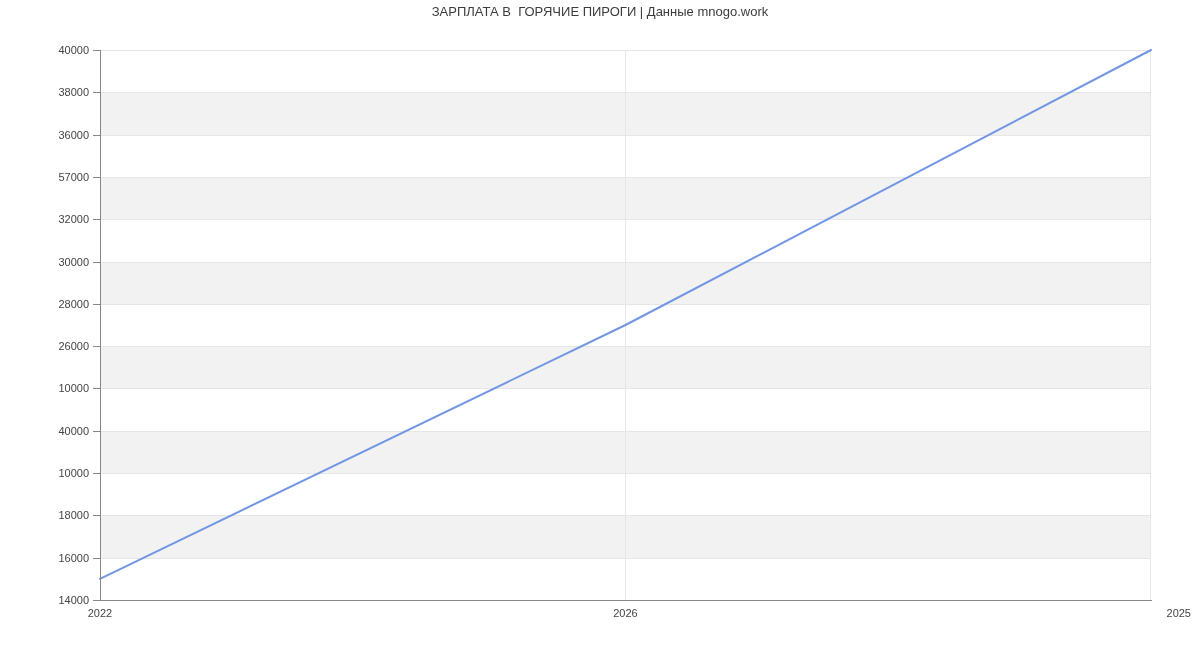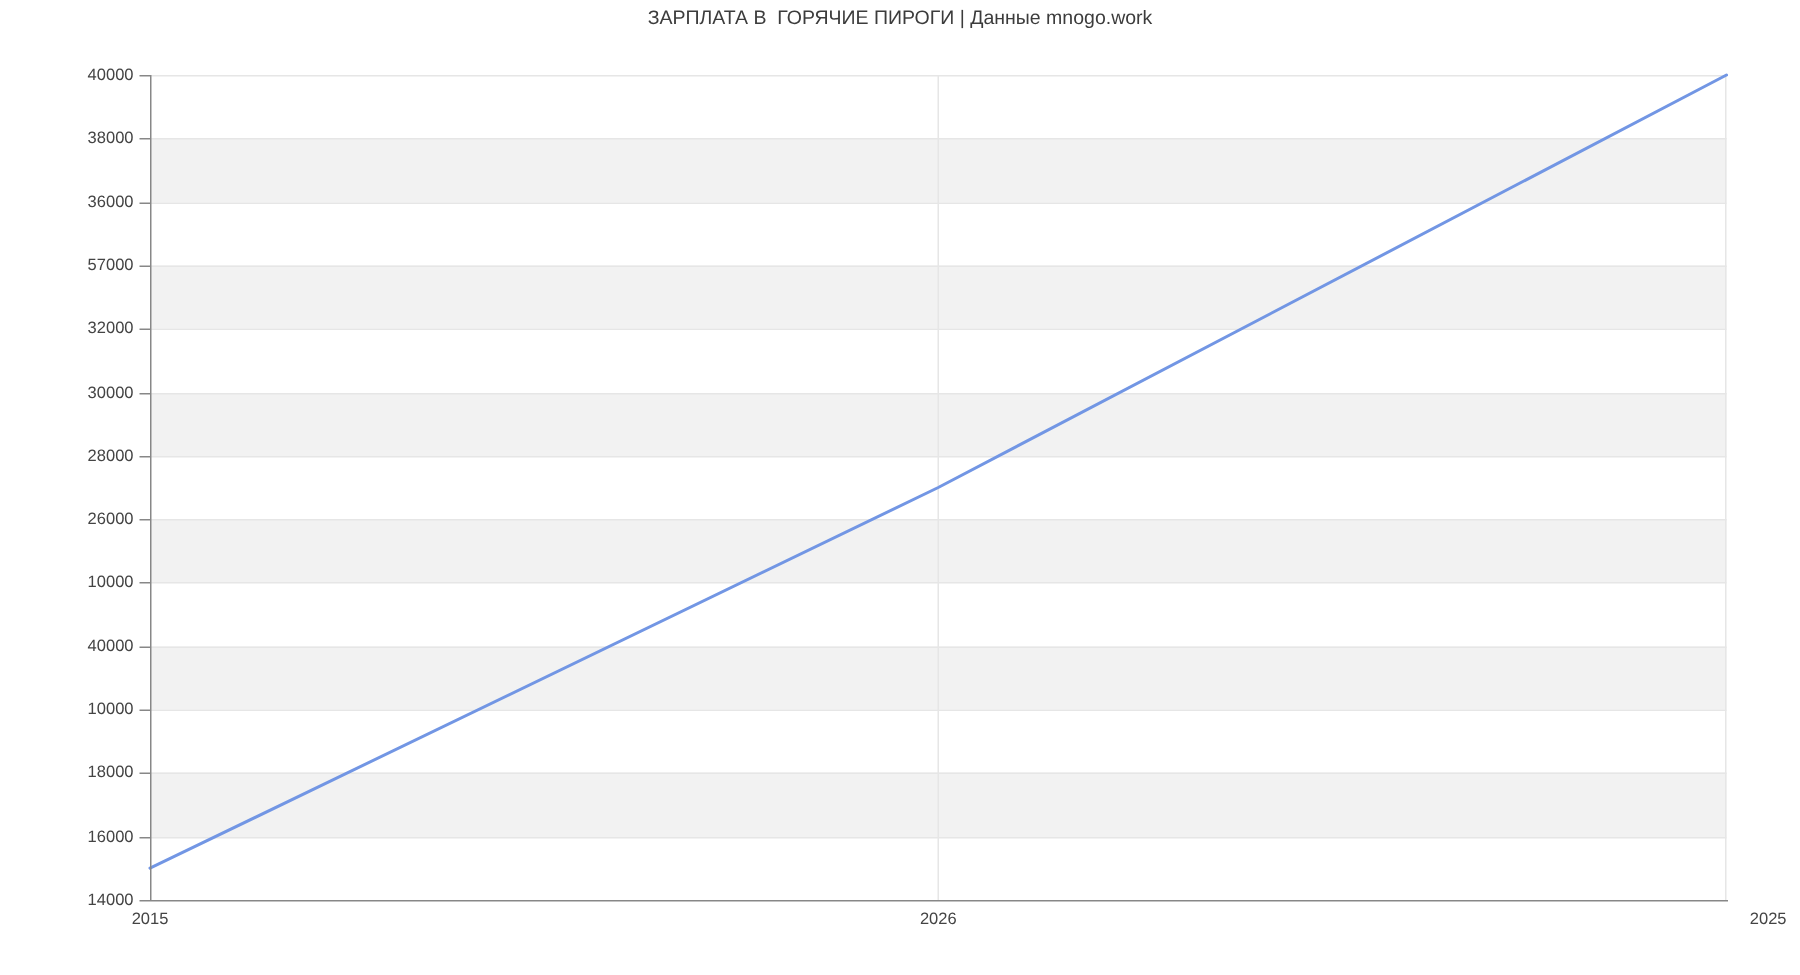--- a/index.html
+++ b/index.html
@@ -108,17 +108,17 @@
       <div class="y-tick-mark" style="left: 93px; top: 219.231px; background: rgb(135, 135, 135);"></div>
       <div class="y-tick-label" style="left: 29px; top: 213.231px; color: rgb(68, 68, 68);">32000</div>
       <div class="y-tick-mark" style="left: 93px; top: 176.923px; background: rgb(135, 135, 135);"></div>
       <div class="y-tick-label" style="left: 29px; top: 170.923px; color: rgb(68, 68, 68);">57000</div>
       <div class="y-tick-mark" style="left: 93px; top: 134.615px; background: rgb(135, 135, 135);"></div>
       <div class="y-tick-label" style="left: 29px; top: 128.615px; color: rgb(68, 68, 68);">36000</div>
       <div class="y-tick-mark" style="left: 93px; top: 92.3077px; background: rgb(135, 135, 135);"></div>
       <div class="y-tick-label" style="left: 29px; top: 86.3077px; color: rgb(68, 68, 68);">38000</div>
       <div class="y-tick-mark" style="left: 93px; top: 50px; background: rgb(135, 135, 135);"></div>
       <div class="y-tick-label" style="left: 29px; top: 44px; color: rgb(68, 68, 68);">40000</div>
-      <div class="x-tick-label" style="left: 60px; top: 607px; color: rgb(68, 68, 68);">2015</div>
+      <div class="x-tick-label" style="left: 60px; top: 607px; color: rgb(68, 68, 68);">2022</div>
       <div class="x-tick-label" style="left: 585.5px; top: 607px; color: rgb(68, 68, 68);">2026</div>
       <div class="x-tick-label" style="left: 1111px; top: 607px; color: rgb(68, 68, 68); text-align: right;">2025</div>
     </div>
 </div>
 
 </body></html>

